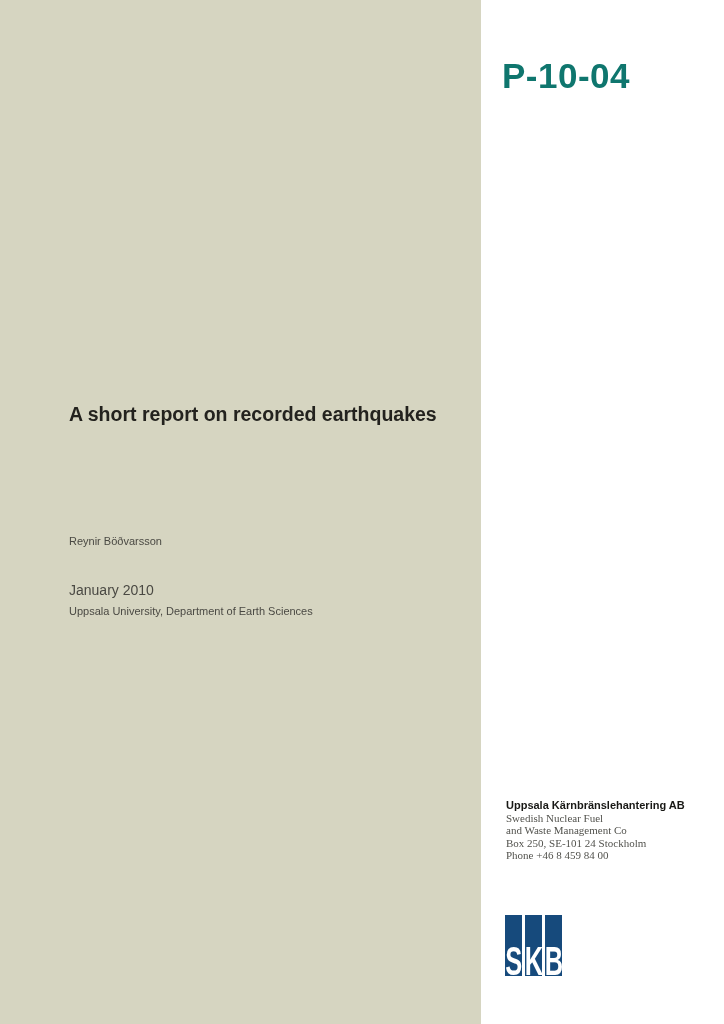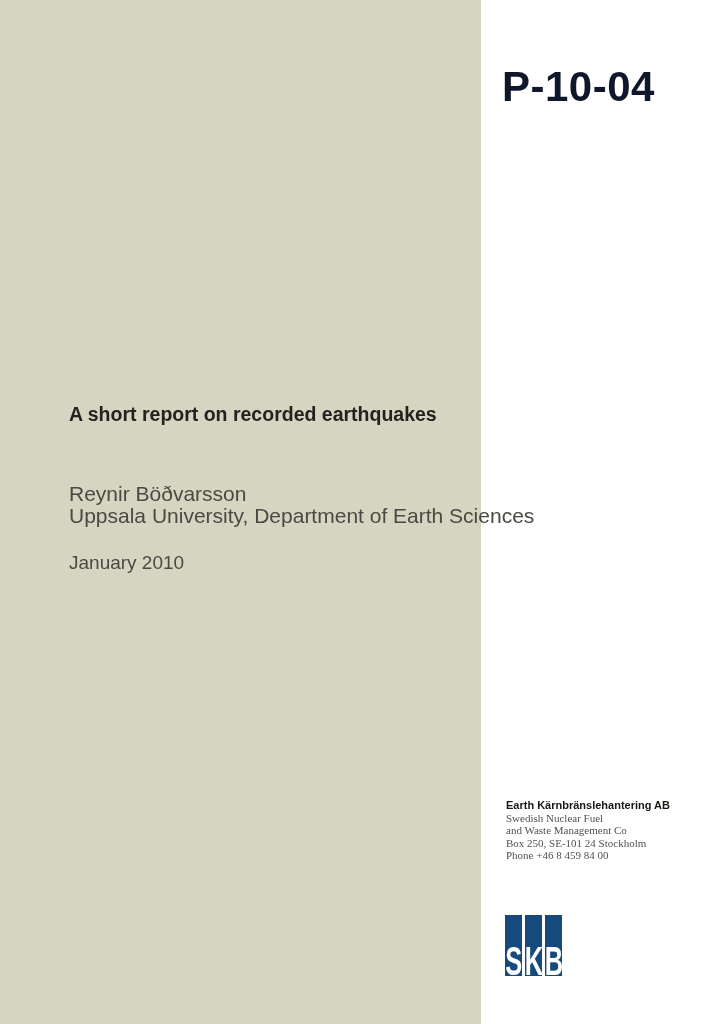--- a/index.html
+++ b/index.html
@@ -18,24 +18,24 @@
     position: absolute;
     left: 0;
     top: 0;
     width: 481px;
     height: 1024px;
     background: #d6d5c1;
   }
   .report-number {
     position: absolute;
     left: 502px;
-    top: 63px;
-    font-size: 42px;
+    top: 56px;
+    font-size: 35px;
     font-weight: 700;
-    color: #0f172a;
+    color: #0f766e;
     letter-spacing: 0.5px;
     white-space: nowrap;
   }
   .title-block {
     position: absolute;
     left: 69px;
     top: 337px;
     color: #23221e;
   }
   .title-line {
@@ -56,29 +56,30 @@
     font-weight: 700;
     white-space: nowrap;
   }
   .author-block {
     position: absolute;
     left: 69px;
     top: 483px;
     color: #4a4943;
   }
   .author-line {
-    font-size: 21px;
+    font-size: 11px;
     line-height: 21.5px;
     white-space: nowrap;
+    margin-top: 48px;
   }
   .date-line {
     position: absolute;
     left: 69px;
-    top: 552px;
-    font-size: 19px;
+    top: 580px;
+    font-size: 14px;
     line-height: 21.5px;
     color: #4a4943;
     white-space: nowrap;
   }
   .publisher-block {
     position: absolute;
     left: 506px;
     top: 799px;
     font-size: 11px;
     line-height: 12.6px;
@@ -137,21 +138,21 @@
 </div>
 
 <div class="author-block">
   <div class="author-line">Reynir Böðvarsson</div>
   <div class="author-line">Uppsala University, Department of Earth Sciences</div>
 </div>
 
 <div class="date-line">January 2010</div>
 
 <div class="publisher-block">
-  <div class="publisher-name">Earth Kärnbränslehantering AB</div>
+  <div class="publisher-name">Uppsala Kärnbränslehantering AB</div>
   <div class="publisher-line">Swedish Nuclear Fuel</div>
   <div class="publisher-line">and Waste Management Co</div>
   <div class="publisher-contact">
     <div class="publisher-line">Box 250, SE-101 24 Stockholm</div>
     <div class="publisher-line">Phone +46 8 459 84 00</div>
   </div>
 </div>
 
 <div class="skb-logo">
   <div class="skb-bar">

